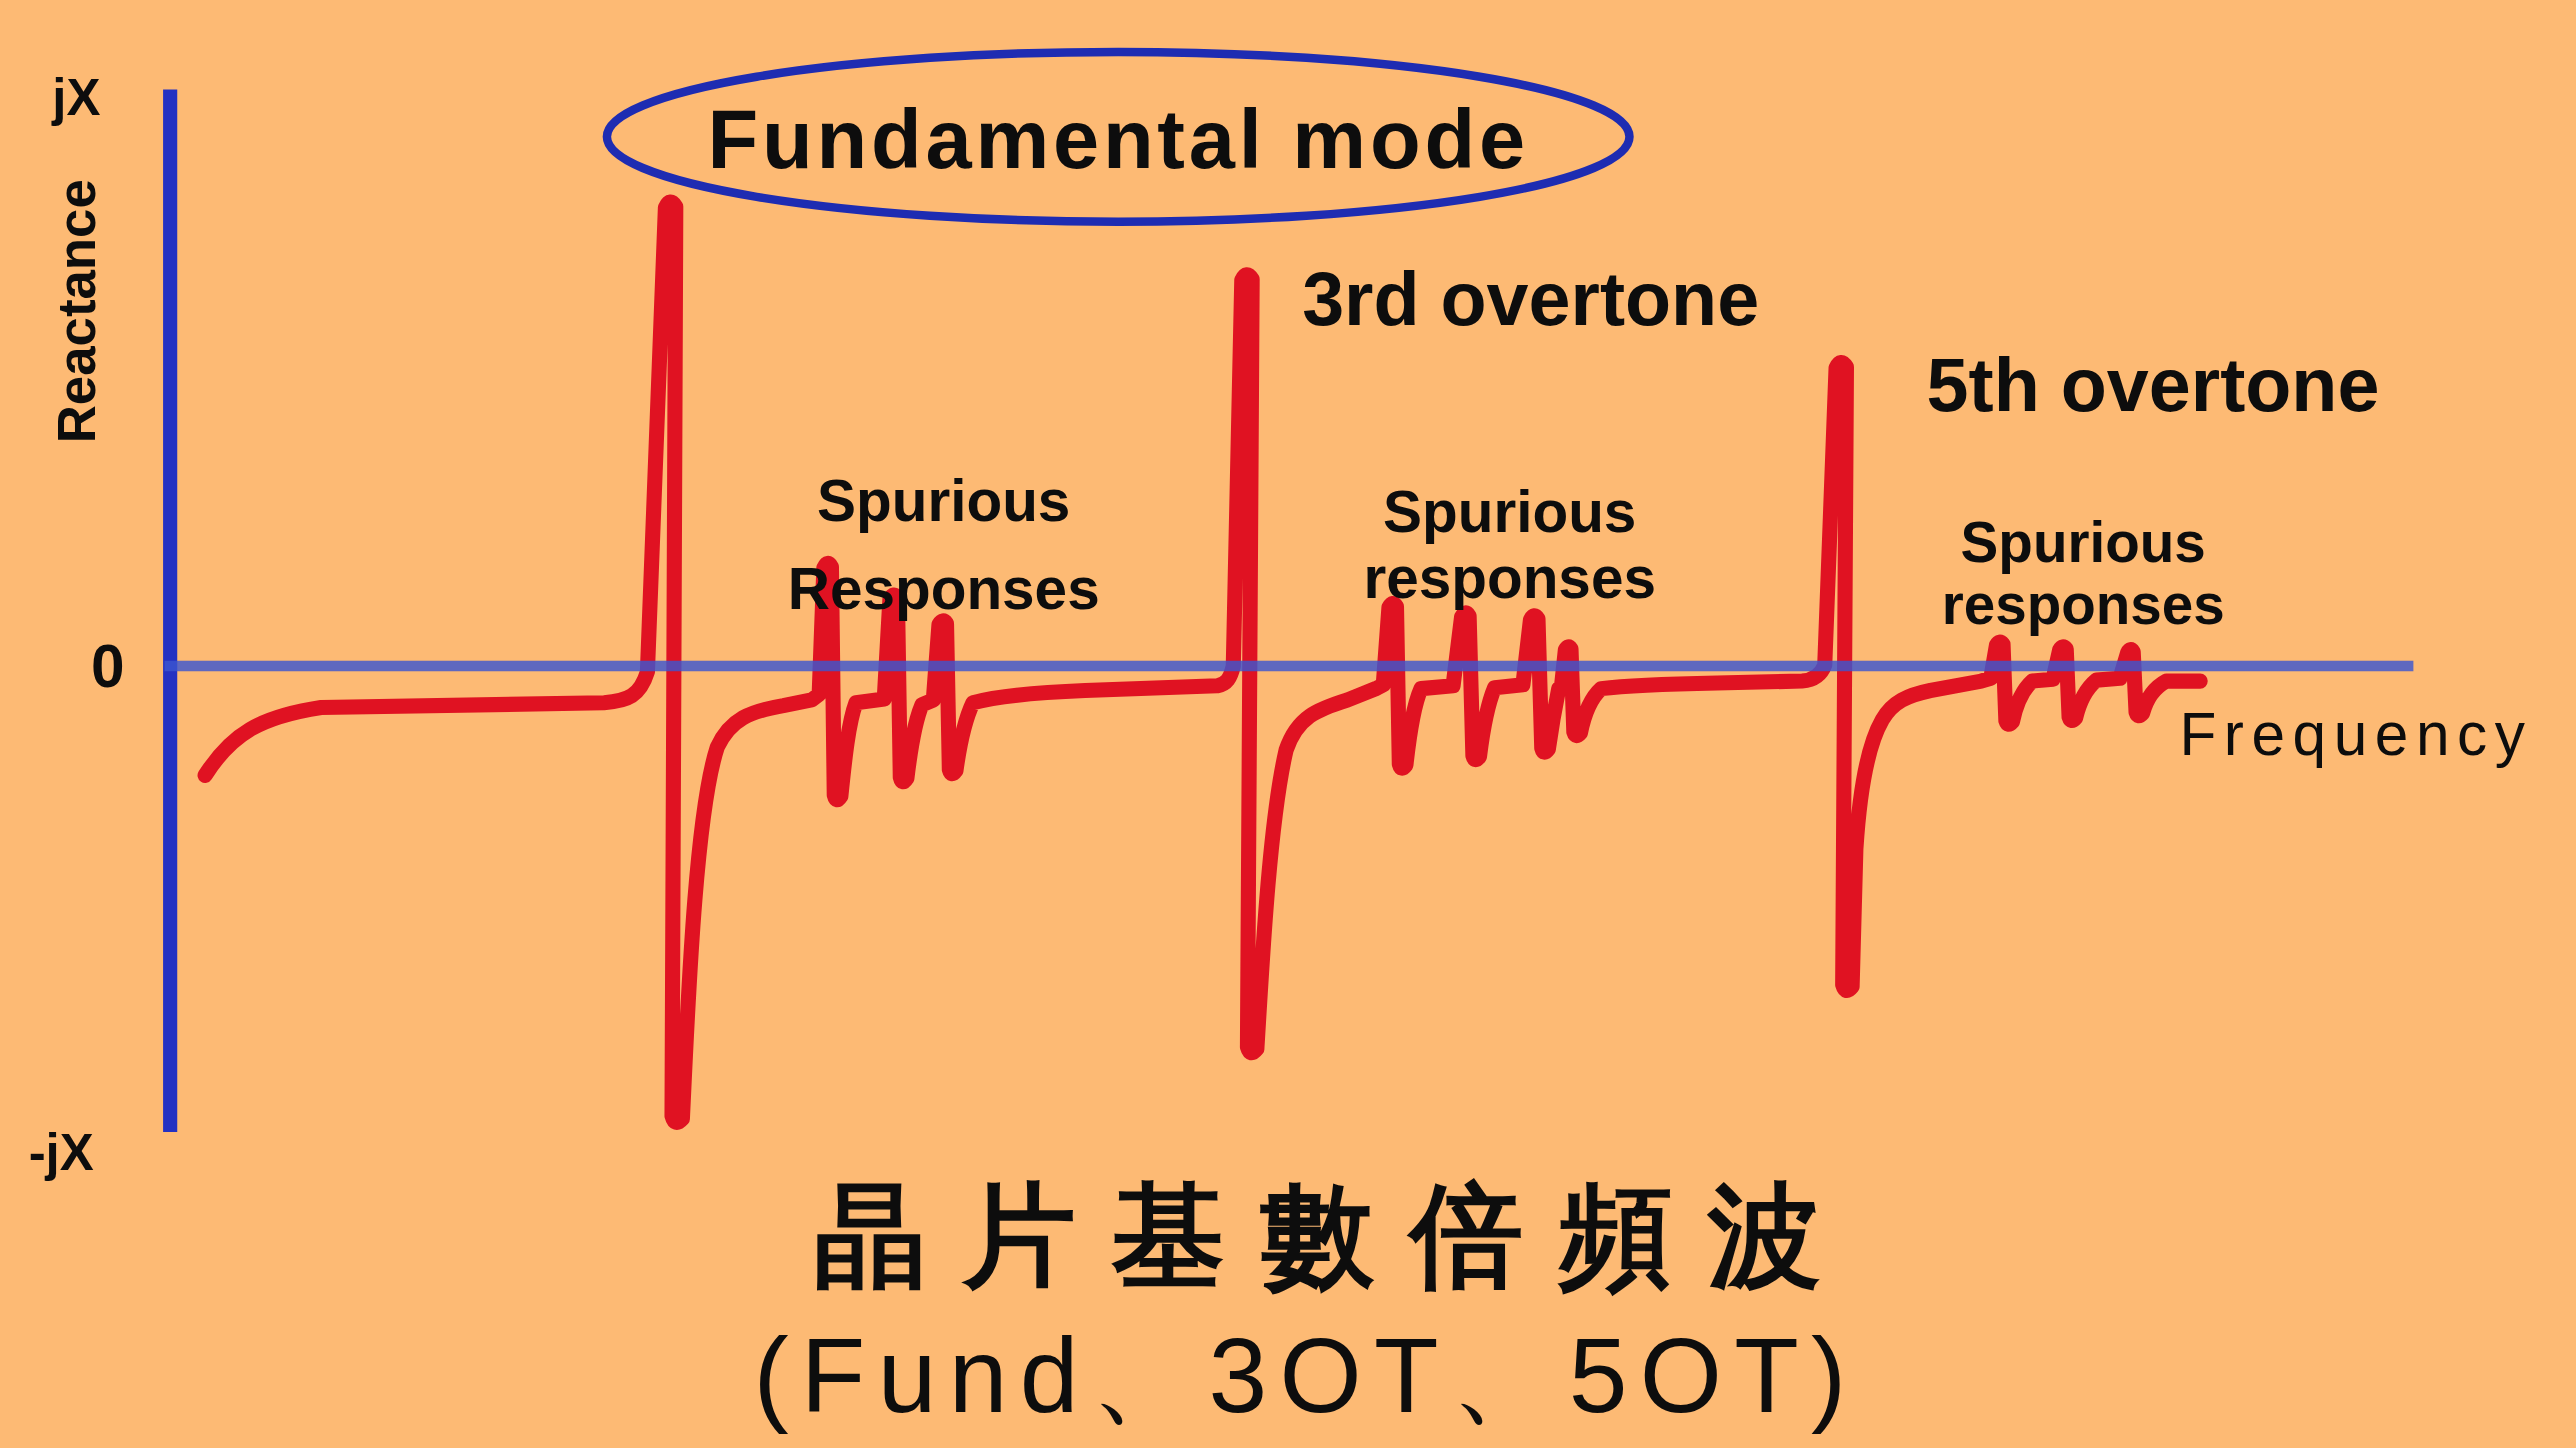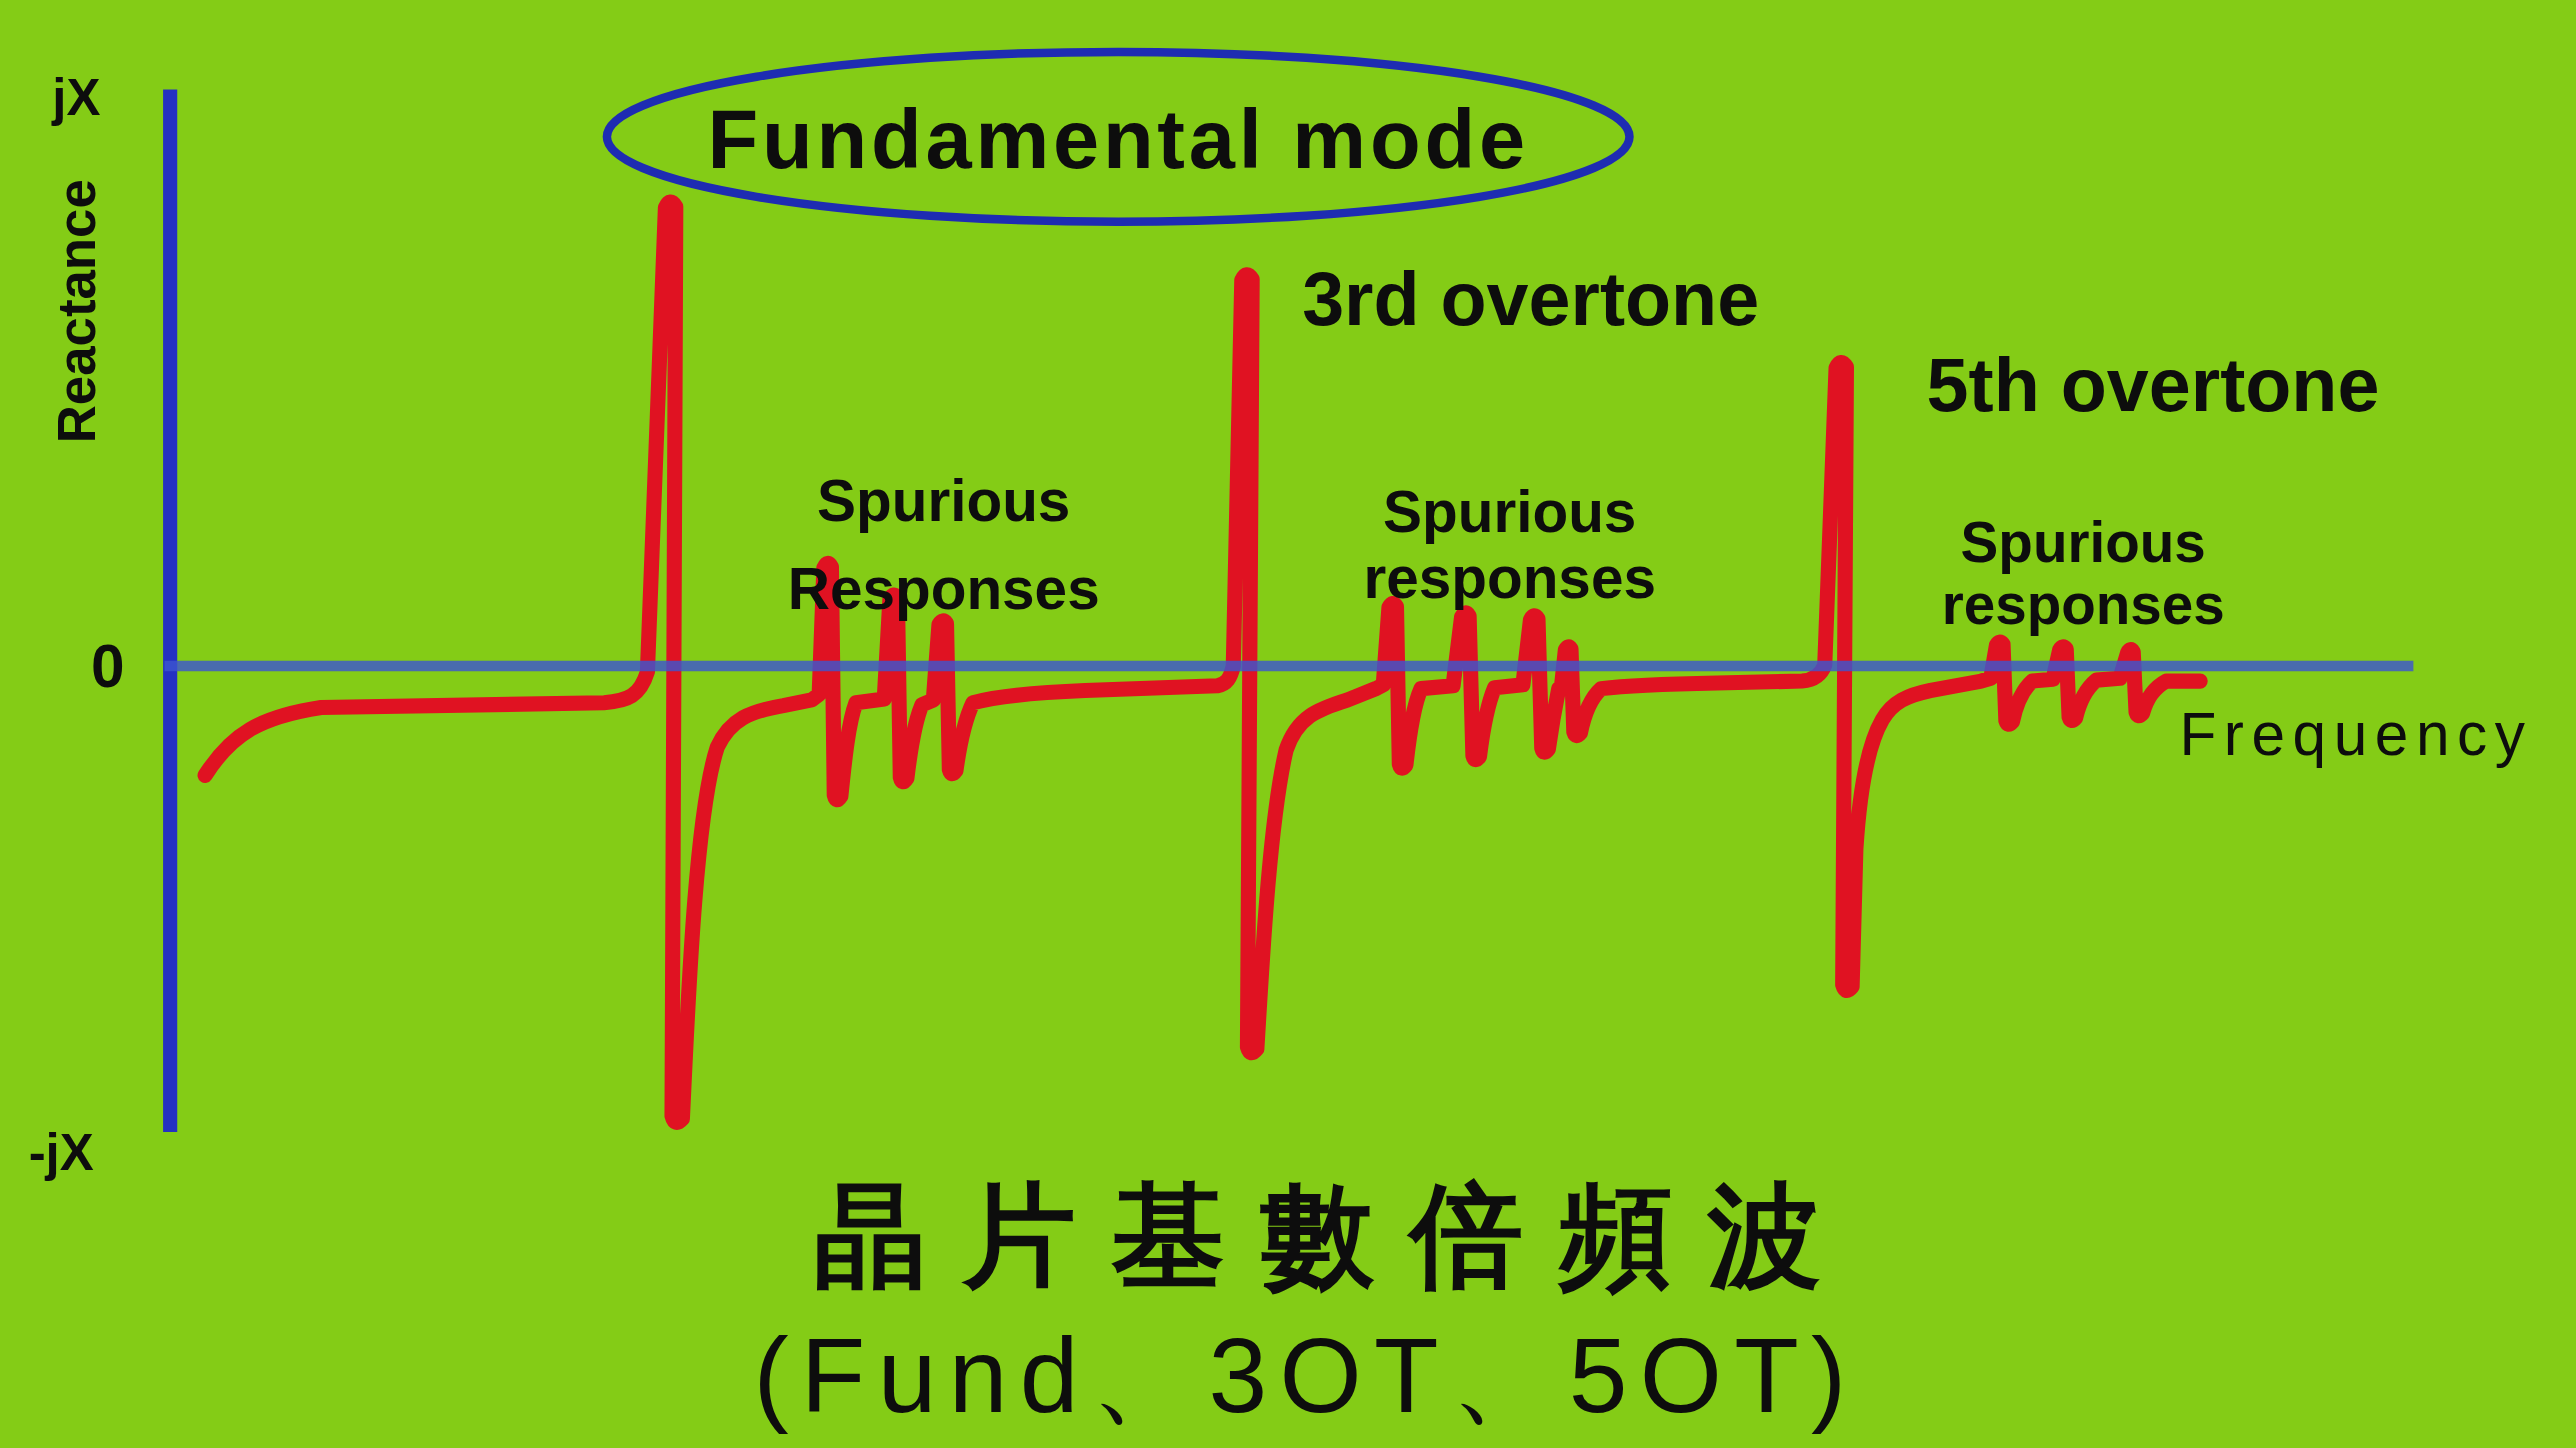--- a/index.html
+++ b/index.html
@@ -1,20 +1,20 @@
 <!DOCTYPE html>
 <html style="font-size:15px"><head>
 <meta charset="utf-8">
 <style>
   html, body { margin: 0; padding: 0; background: #ffffff; }
   .stage {
     position: relative;
     width: 2576px;
     height: 1448px;
-    background: #84cc16;
+    background: #fdba74;
     overflow: hidden;
     font-family: "Liberation Sans", sans-serif;
   }
   svg { display: block; }
   text {
     font-family: "Liberation Sans", sans-serif;
     fill: #0d0d0d;
   }
   .b { font-weight: bold; }
 </style>

